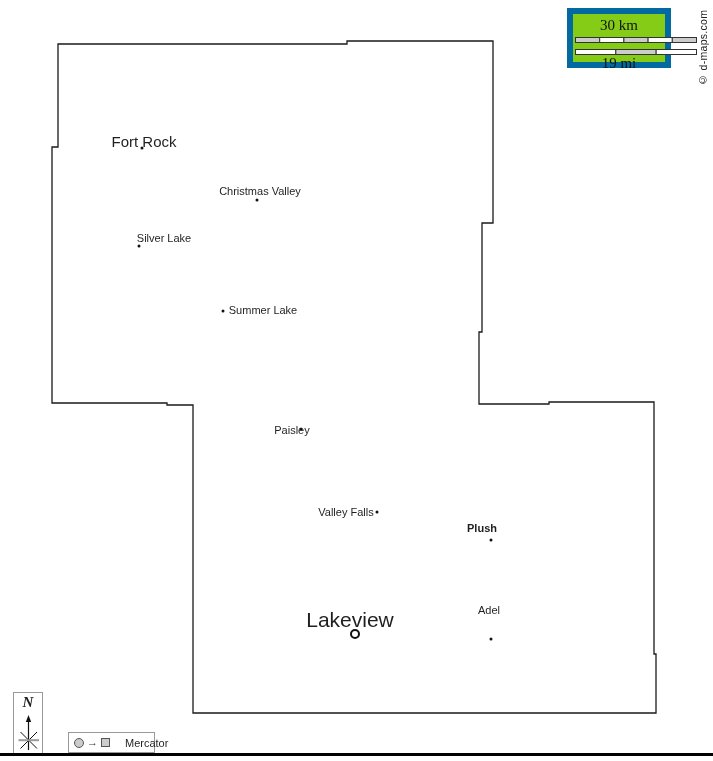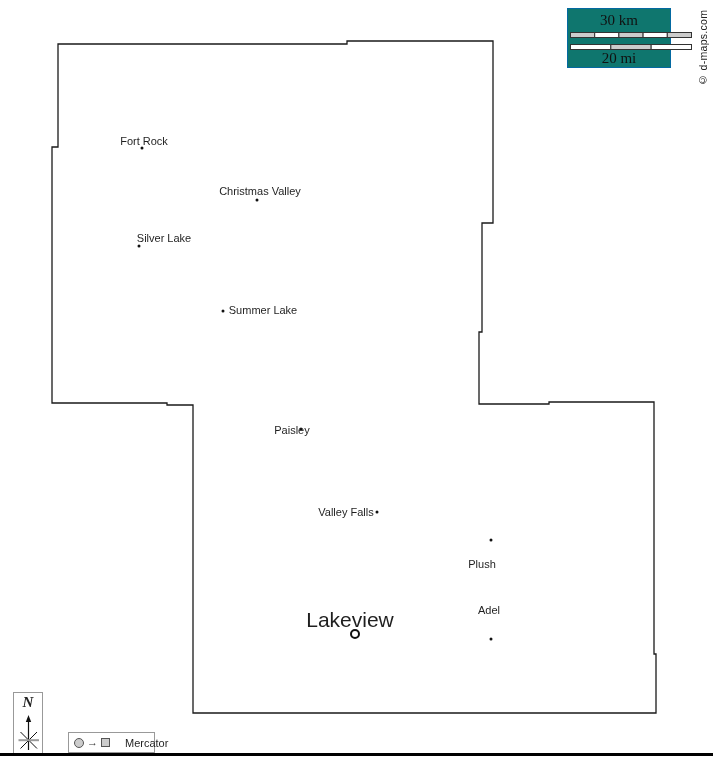--- a/index.html
+++ b/index.html
@@ -9,21 +9,21 @@
   svg.layer{position:absolute;left:0;top:0;}
   
   .city-label{position:absolute;transform:translate(-50%,-50%);white-space:nowrap;
               color:#1f1f1f;letter-spacing:0px;}
   .city-dot{position:absolute;background:#111;border-radius:50%;
             width:3px;height:3px;transform:translate(-50%,-50%);}
   .city-ring{position:absolute;width:6px;height:6px;border:2.6px solid #111;
              background:#fff;border-radius:50%;transform:translate(-50%,-50%);}
   
   .scale-box{position:absolute;left:567px;top:8px;width:104px;height:60px;
-             border:1px solid #0369a1;background:#0f766e;box-sizing:border-box;}
+             border:6px solid #0369a1;background:#84cc16;box-sizing:border-box;}
   .scale-text{position:absolute;left:0;width:100%;text-align:center;
               font-family:"Liberation Serif", serif;font-size:15px;color:#111;}
   .scale-km-text{top:3px;}
   .scale-mi-text{top:41px;}
   
   .copyright{position:absolute;left:697px;top:8px;height:78px;
              writing-mode:vertical-rl;transform:rotate(180deg);
              font-size:10.5px;color:#222;letter-spacing:0.3px;}
   
   .compass-box{position:absolute;left:13px;top:692px;width:30px;height:63px;
@@ -47,33 +47,33 @@
 <body>
 
 <div id="stage">
 
   <svg class="layer" width="713" height="761">
     <polygon id="boundary-polygon" fill="none" stroke-width="1.3" points="58,44 347,44 347,41 493,41 493,223 482,223 482,332 479,332 479,404 549,404 549,402 654,402 654,654 656,654 656,713 193,713 193,405 167,405 167,403 52,403 52,147 58,147" stroke="#1a1a1a"></polygon>
   </svg>
 
   <div id="cities">
       <div class="city-dot" style="left: 142px; top: 148px;"></div>
-      <div class="city-label" style="left: 144px; top: 141px; font-size: 11px;">Fort Rock</div>
+      <div class="city-label" style="left: 144px; top: 141px; font-size: 15px;">Fort Rock</div>
       <div class="city-dot" style="left: 257px; top: 200px;"></div>
       <div class="city-label" style="left: 260px; top: 191px; font-size: 11px;">Christmas Valley</div>
       <div class="city-dot" style="left: 139px; top: 246px;"></div>
       <div class="city-label" style="left: 164px; top: 238px; font-size: 11px; text-align: center;">Silver Lake</div>
       <div class="city-dot" style="left: 223px; top: 311px;"></div>
       <div class="city-label" style="left: 263px; top: 310px; font-size: 11px;">Summer Lake</div>
       <div class="city-dot" style="left: 301px; top: 429px;"></div>
       <div class="city-label" style="left: 292px; top: 430px; font-size: 11px;">Paisley</div>
       <div class="city-dot" style="left: 377px; top: 512px;"></div>
       <div class="city-label" style="left: 346px; top: 512px; font-size: 11px;">Valley Falls</div>
       <div class="city-dot" style="left: 491px; top: 540px;"></div>
-      <div class="city-label" style="left: 482px; top: 564px; font-size: 11px;">Plush</div>
+      <div class="city-label" style="left: 482px; top: 528px; font-size: 11px; font-weight: bold;">Plush</div>
       <div class="city-ring" style="left: 355px; top: 634px;"></div>
       <div class="city-label" style="left: 350px; top: 620px; font-size: 21px;">Lakeview</div>
       <div class="city-dot" style="left: 491px; top: 639px;"></div>
       <div class="city-label" style="left: 489px; top: 610px; font-size: 11px;">Adel</div>
     </div>
 
   <div class="scale-box">
     <div class="scale-text scale-km-text">30 km</div>
     <svg width="126" height="58" style="position:absolute;left:0;top:0;">
       <g id="km-bar">
@@ -82,21 +82,21 @@
           <rect x="50.9" y="23.5" width="24.2" height="5" fill="#cccccc" stroke="#333333" stroke-width="1"></rect>
           <rect x="75.1" y="23.5" width="24.2" height="5" fill="#ffffff" stroke="#333333" stroke-width="1"></rect>
           <rect x="99.3" y="23.5" width="24.2" height="5" fill="#cccccc" stroke="#333333" stroke-width="1"></rect>
         </g>
       <g id="mi-bar">
           <rect x="2.5" y="35.5" width="40.333333333333336" height="5" fill="#ffffff" stroke="#333333" stroke-width="1"></rect>
           <rect x="42.833333333333336" y="35.5" width="40.333333333333336" height="5" fill="#cccccc" stroke="#333333" stroke-width="1"></rect>
           <rect x="83.16666666666667" y="35.5" width="40.333333333333336" height="5" fill="#ffffff" stroke="#333333" stroke-width="1"></rect>
         </g>
     </svg>
-    <div class="scale-text scale-mi-text">20 mi</div>
+    <div class="scale-text scale-mi-text">19 mi</div>
   </div>
 
   <div class="copyright">© d-maps.com</div>
 
   <div class="compass-box">
     <div class="compass-n">N</div>
     <svg width="28" height="61" style="position:absolute;left:0;top:0;">
       <line x1="14.5" y1="57" x2="14.5" y2="27" stroke="#111" stroke-width="1.2"></line>
       <polygon points="14.5,22 11.8,29 17.2,29" fill="#111"></polygon>
       <line x1="6.5" y1="39" x2="23" y2="55.5" stroke="#111" stroke-width="1"></line>

